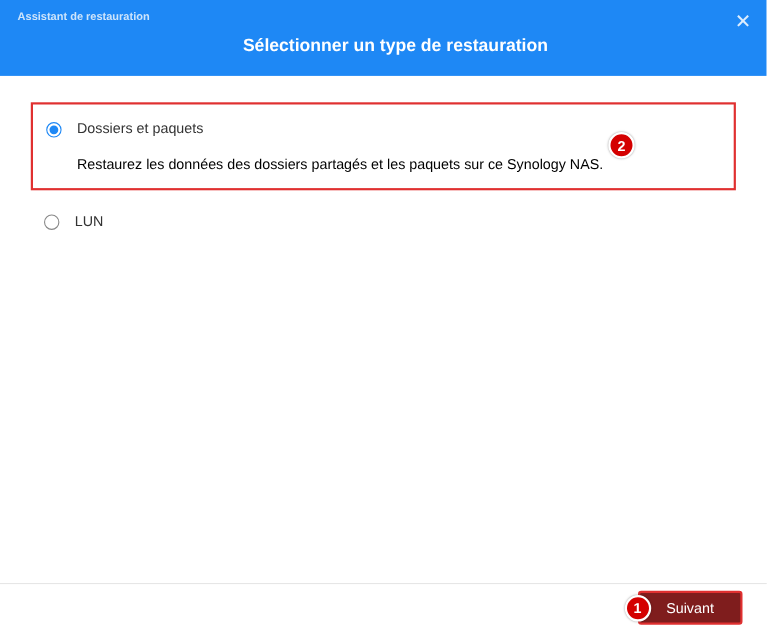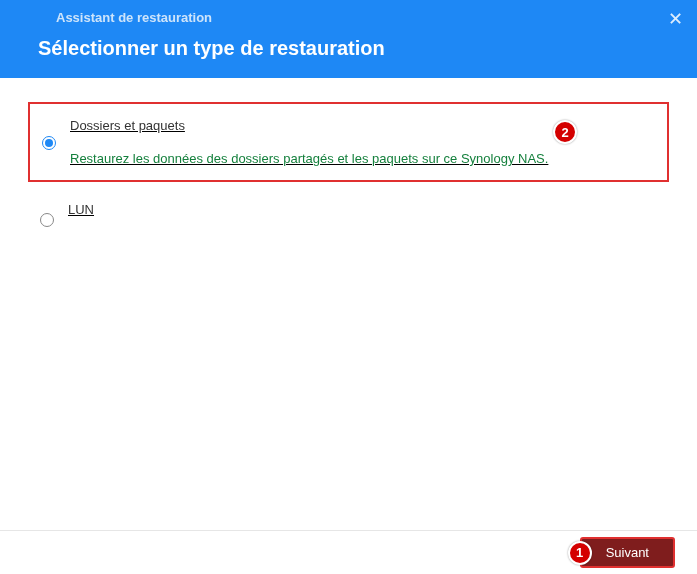--- a/index.html
+++ b/index.html
@@ -14,31 +14,31 @@
       background: #fff;
       overflow: hidden;
     }
     .header {
       background: #1e88f5;
       color: #fff;
       padding: 0;
       position: relative;
     }
     .wizard-title {
-      font-size: 13px;
+      font-size: 10px;
       font-weight: bold;
       color: #cde4fb;
       padding: 10px 16px 6px 16px;
-      margin-left: 40px;
     }
     .step-title {
-      font-size: 20px;
+      font-size: 16px;
       font-weight: bold;
       color: #fff;
       padding: 6px 16px 18px 38px;
+      text-align: center;
     }
     .close-btn {
       position: absolute;
       top: 10px;
       right: 14px;
       color: #fff;
       font-size: 18px;
       line-height: 1;
       cursor: pointer;
       opacity: 0.85;
@@ -49,22 +49,21 @@
     .option {
       position: relative;
       padding: 14px 14px 14px 12px;
       margin-bottom: 6px;
     }
     .option.selected {
       border: 2px solid #e03030;
     }
     .option-row {
       display: flex;
-      align-items: center;
-      text-decoration: underline;
+      align-items: flex-start;
     }
     .radio {
       width: 14px;
       height: 14px;
       border-radius: 50%;
       border: 1px solid #888;
       background: #fff;
       flex: 0 0 auto;
       margin-right: 14px;
       margin-top: 2px;
@@ -86,21 +85,21 @@
     .option-text {
       flex: 1;
     }
     .option-title {
       font-size: 13px;
       color: #333;
       margin-bottom: 18px;
     }
     .option-desc {
       font-size: 13px;
-      color: #15803d;
+      color: #000000;
     }
     .callout {
       position: absolute;
       width: 24px;
       height: 24px;
       border-radius: 50%;
       background: #d40000;
       border: 2px solid #fff;
       color: #fff;
       font-weight: bold;

